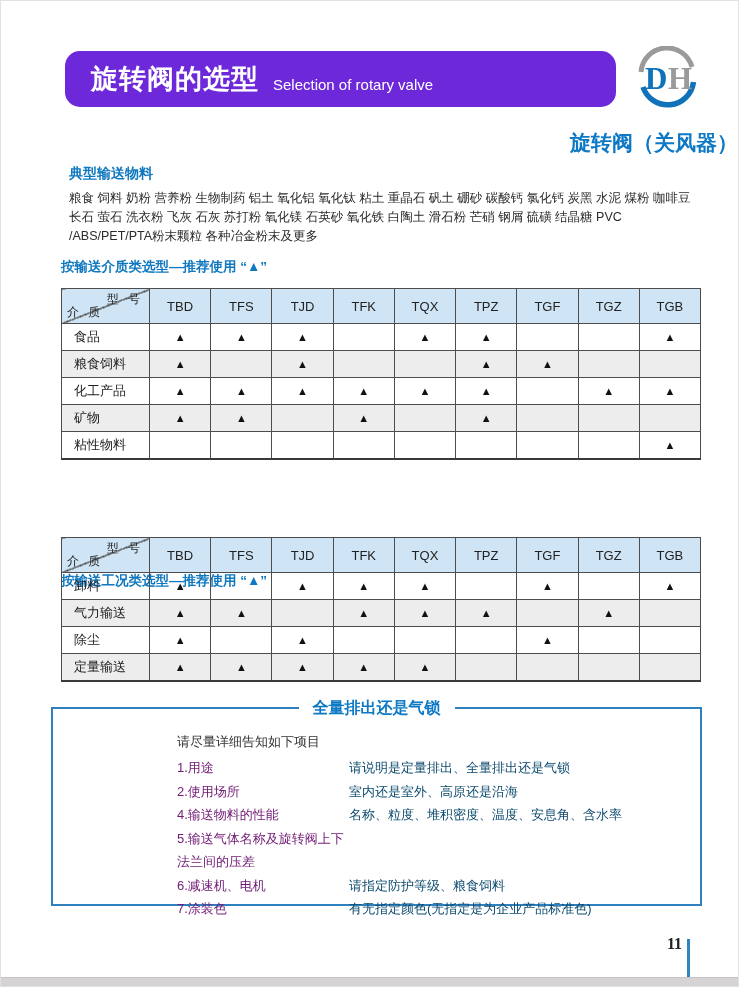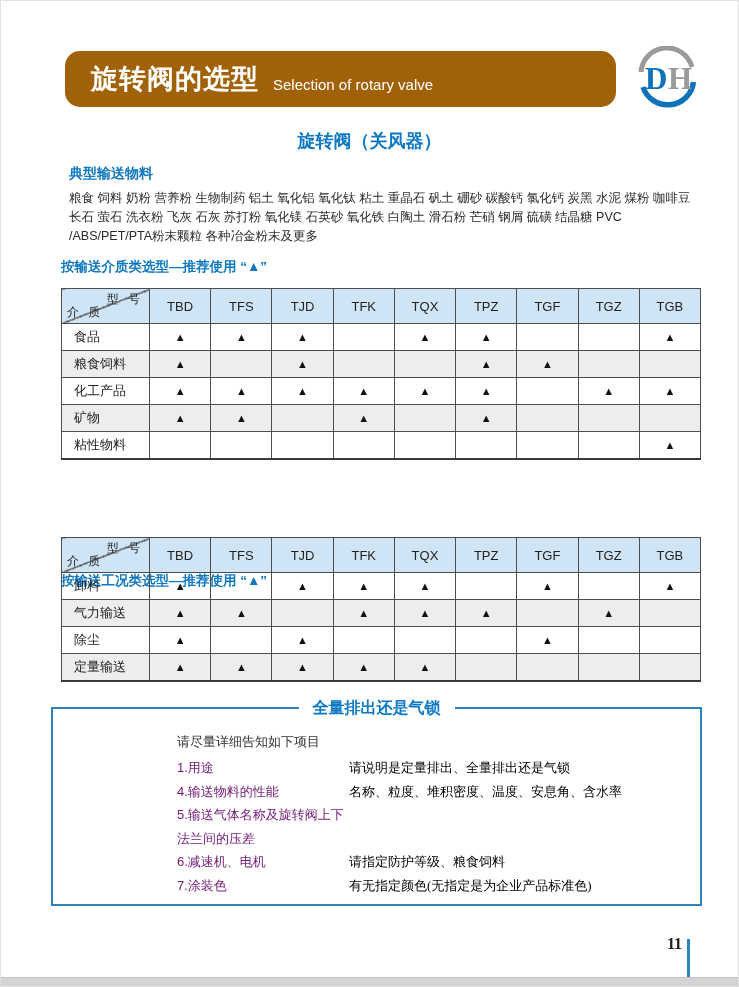--- a/index.html
+++ b/index.html
@@ -5,30 +5,30 @@
   * { margin:0; padding:0; box-sizing:border-box; }
   html,body { background:#f2f0f1; }
   body { font-family:"Liberation Sans", sans-serif; }
   .page {
     position:relative; width:739px; height:987px; margin:0 auto;
     background:#ffffff; border:1px solid #e3e0e2; overflow:hidden;
   }
   
   .banner {
     position:absolute; left:64px; top:50px; width:551px; height:56px;
-    background:#a16207; border-radius:15px;
+    background:#6d28d9; border-radius:15px;
     display:flex; align-items:center; padding-left:26px; gap:14px;
   }
   .banner-zh { color:#ffffff; font-size:27px; font-weight:bold; letter-spacing:1px; }
   .banner-en { color:#ffffff; font-size:15px; margin-top:10px; }
   .logo { position:absolute; top:45px; right:37px; width:68px; height:64px; }
   
   .subtitle {
     position:absolute; left:0; top:128px; width:100%;
-    text-align:center; color:#0d78c4; font-size:18px; font-weight:bold;
+    text-align:right; color:#0d78c4; font-size:21px; font-weight:bold;
   }
   
   .materials { position:absolute; left:68px; top:164px; width:632px; }
   .sec-heading { color:#0f78c0; font-size:14px; font-weight:bold; }
   .materials-text { margin-top:6px; font-size:12.5px; line-height:19px; color:#2b2b2b; }
   
   .tbl-heading { position:absolute; left:60px; color:#0f78c0; font-size:13.5px; font-weight:bold; }
   .h-table1 { top:257px; }
   .h-table2 { top:531px;margin-top:40px; }
   table { position:absolute; left:60px; border-collapse:collapse; width:640px; table-layout:fixed; }
@@ -56,21 +56,21 @@
   }
   .box-title {
     position:absolute; top:-11px; left:50%; transform:translateX(-50%);
     background:#ffffff; padding:0 14px; color:#0d78c4;
     font-size:16px; font-weight:bold; white-space:nowrap;
   }
   .box-body { padding:24px 0 0 124px; }
   .box-intro { font-size:13px; color:#333; margin-bottom:5px; }
   .item-row { display:flex; line-height:23.5px; }
   .item-label { width:172px; flex:0 0 172px; font-size:13px; color:#701a75; }
-  .item-desc { font-size:13px; color:#000000;font-family:Liberation Serif, serif; }
+  .item-desc { font-size:13px; color:#0c4a6e; }
   
   .page-number {
     position:absolute; top:934px; right:56px;
     font-family:"Liberation Serif", serif; font-weight:bold; font-size:16px; color:#222;
   }
   .footer-rule { position:absolute; top:938px; right:48px; width:3px; height:47px; background:#2e86c1; }
   .bottom-band { position:absolute; left:0; bottom:0; width:100%; height:9px; background:#d6d3d5; border-top:1px solid #c7c3c5; }
 </style>
 </head>
 <body>
@@ -255,20 +255,24 @@
   <div class="box">
     <div class="box-title">全量排出还是气锁</div>
     <div class="box-body">
       <div class="box-intro">请尽量详细告知如下项目</div>
       <div>
           <div class="item-row">
             <span class="item-label">1.用途</span>
             <span class="item-desc">请说明是定量排出、全量排出还是气锁</span>
           </div>
           <div class="item-row">
+            <span class="item-label">2.使用场所</span>
+            <span class="item-desc">室内还是室外、高原还是沿海</span>
+          </div>
+          <div class="item-row">
             <span class="item-label">4.输送物料的性能</span>
             <span class="item-desc">名称、粒度、堆积密度、温度、安息角、含水率</span>
           </div>
           <div class="item-row">
             <span class="item-label">5.输送气体名称及旋转阀上下法兰间的压差</span>
             <span class="item-desc"></span>
           </div>
           <div class="item-row">
             <span class="item-label">6.减速机、电机</span>
             <span class="item-desc">请指定防护等级、粮食饲料</span>

